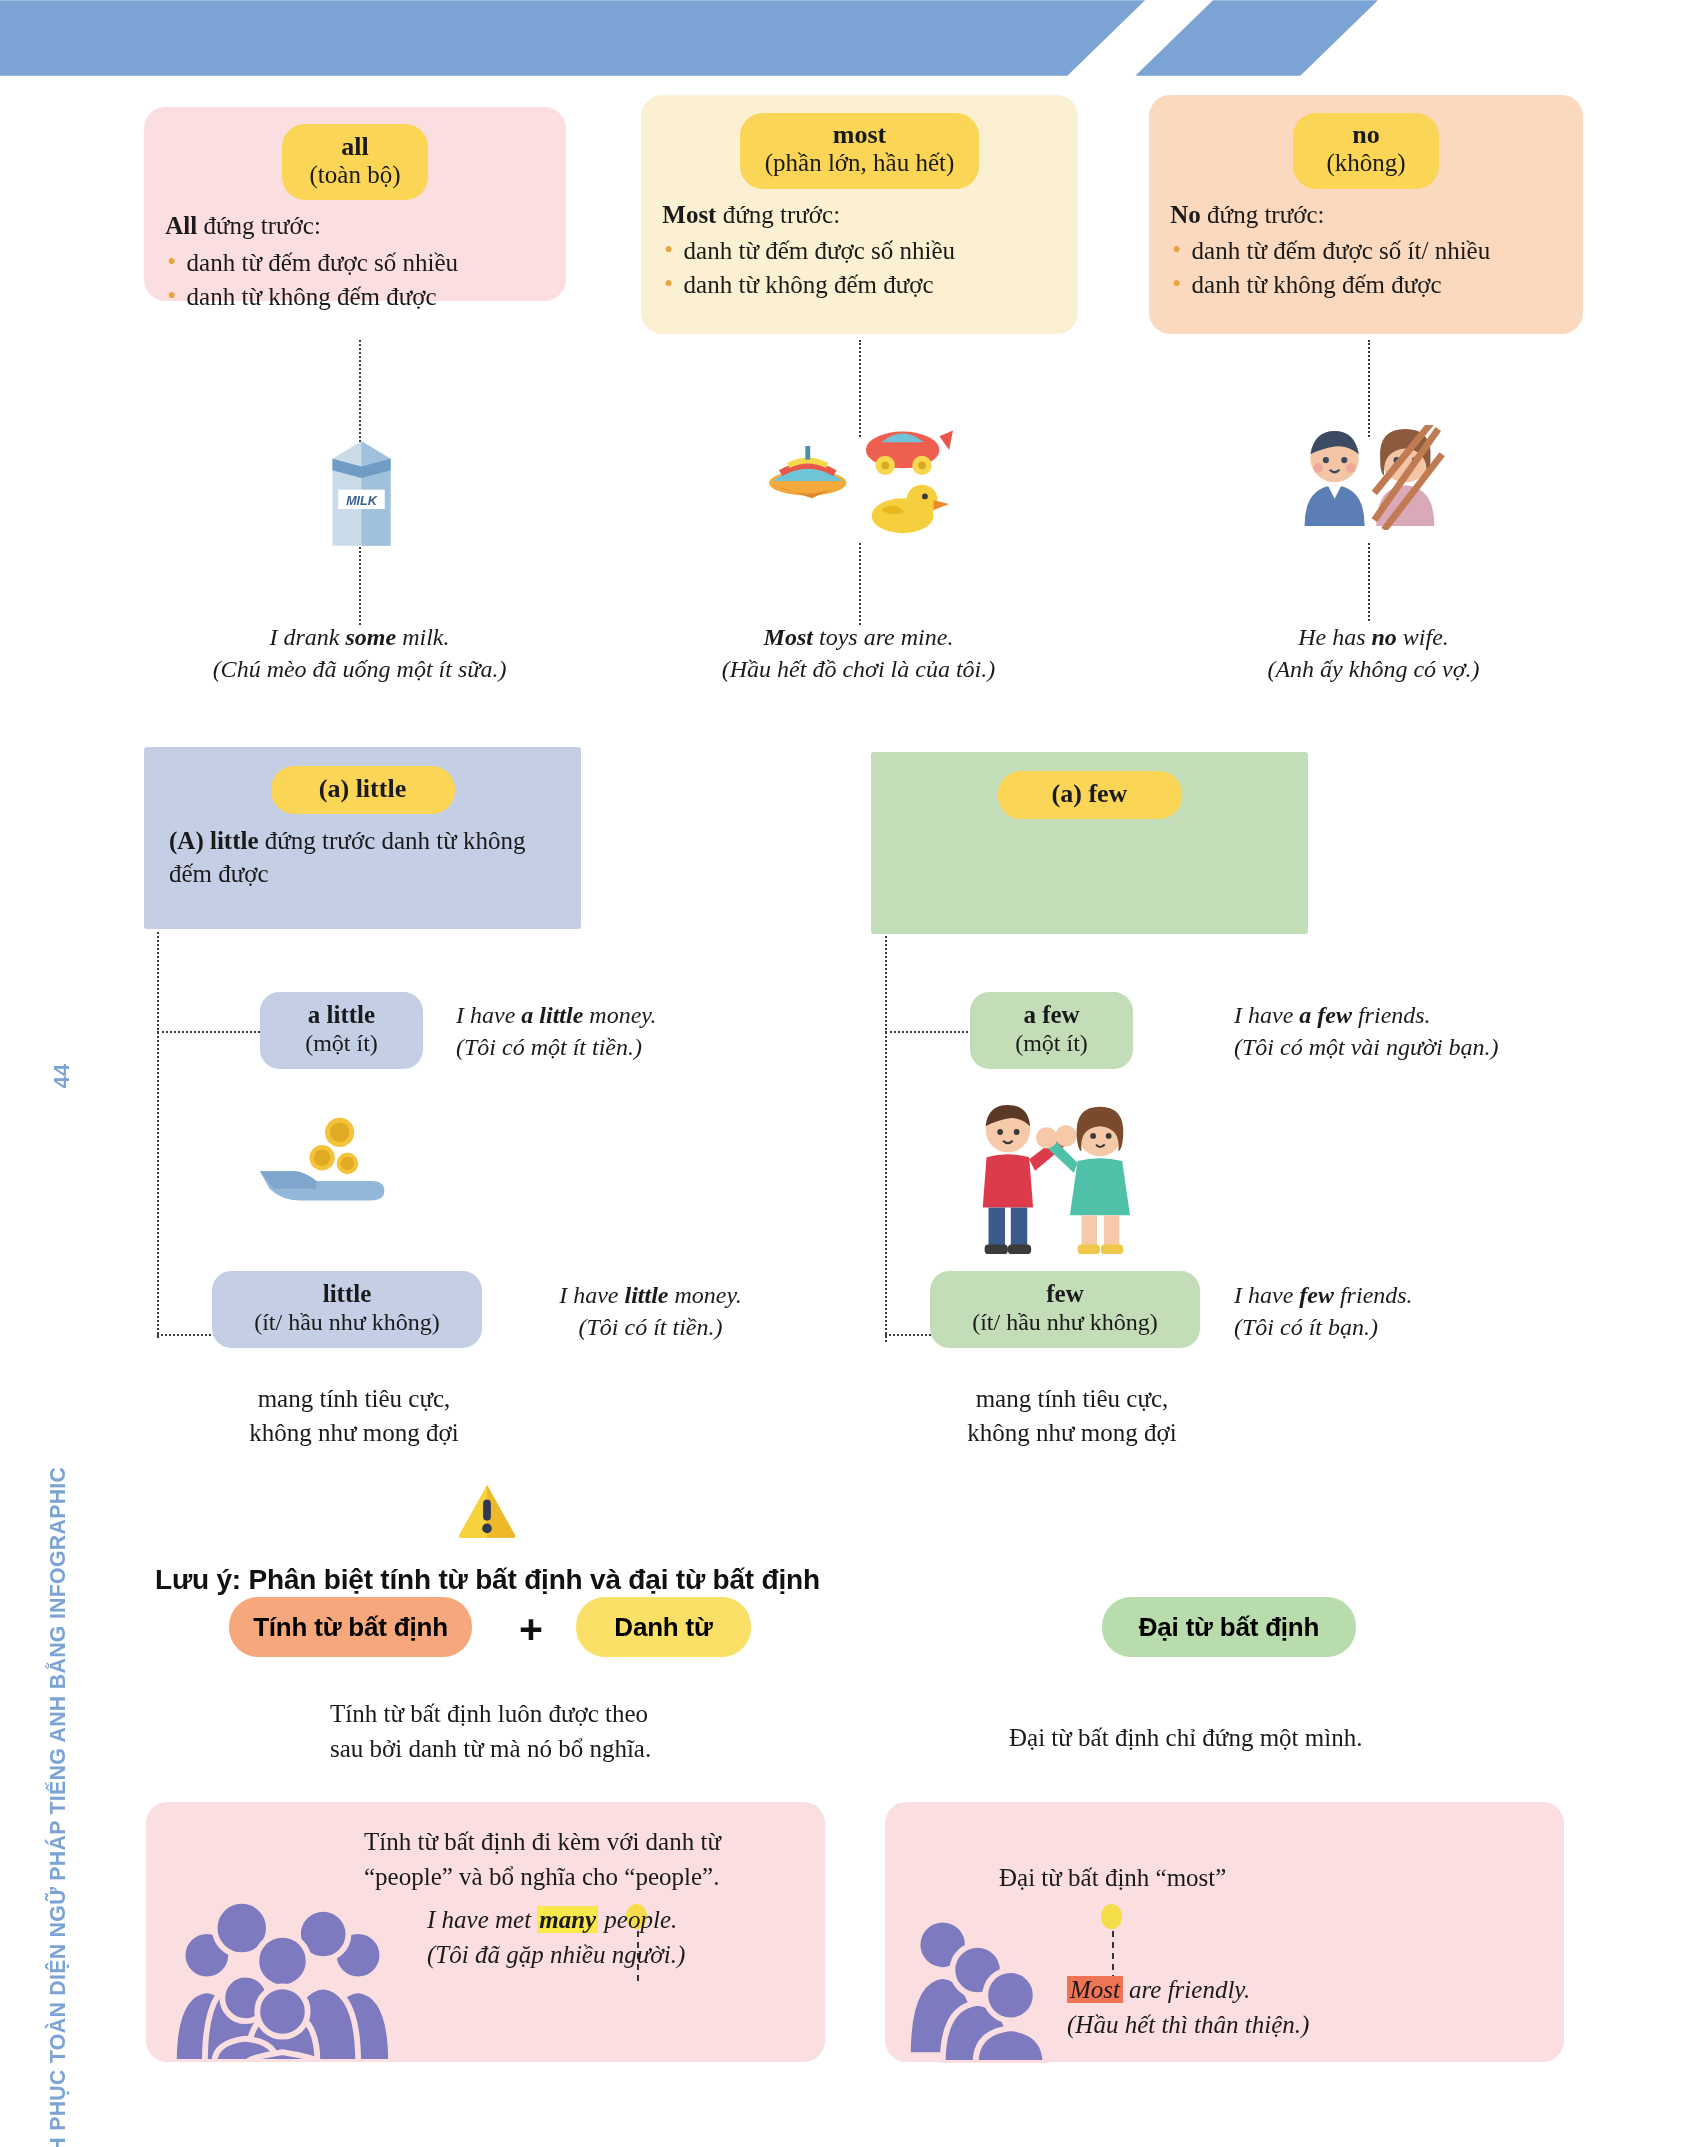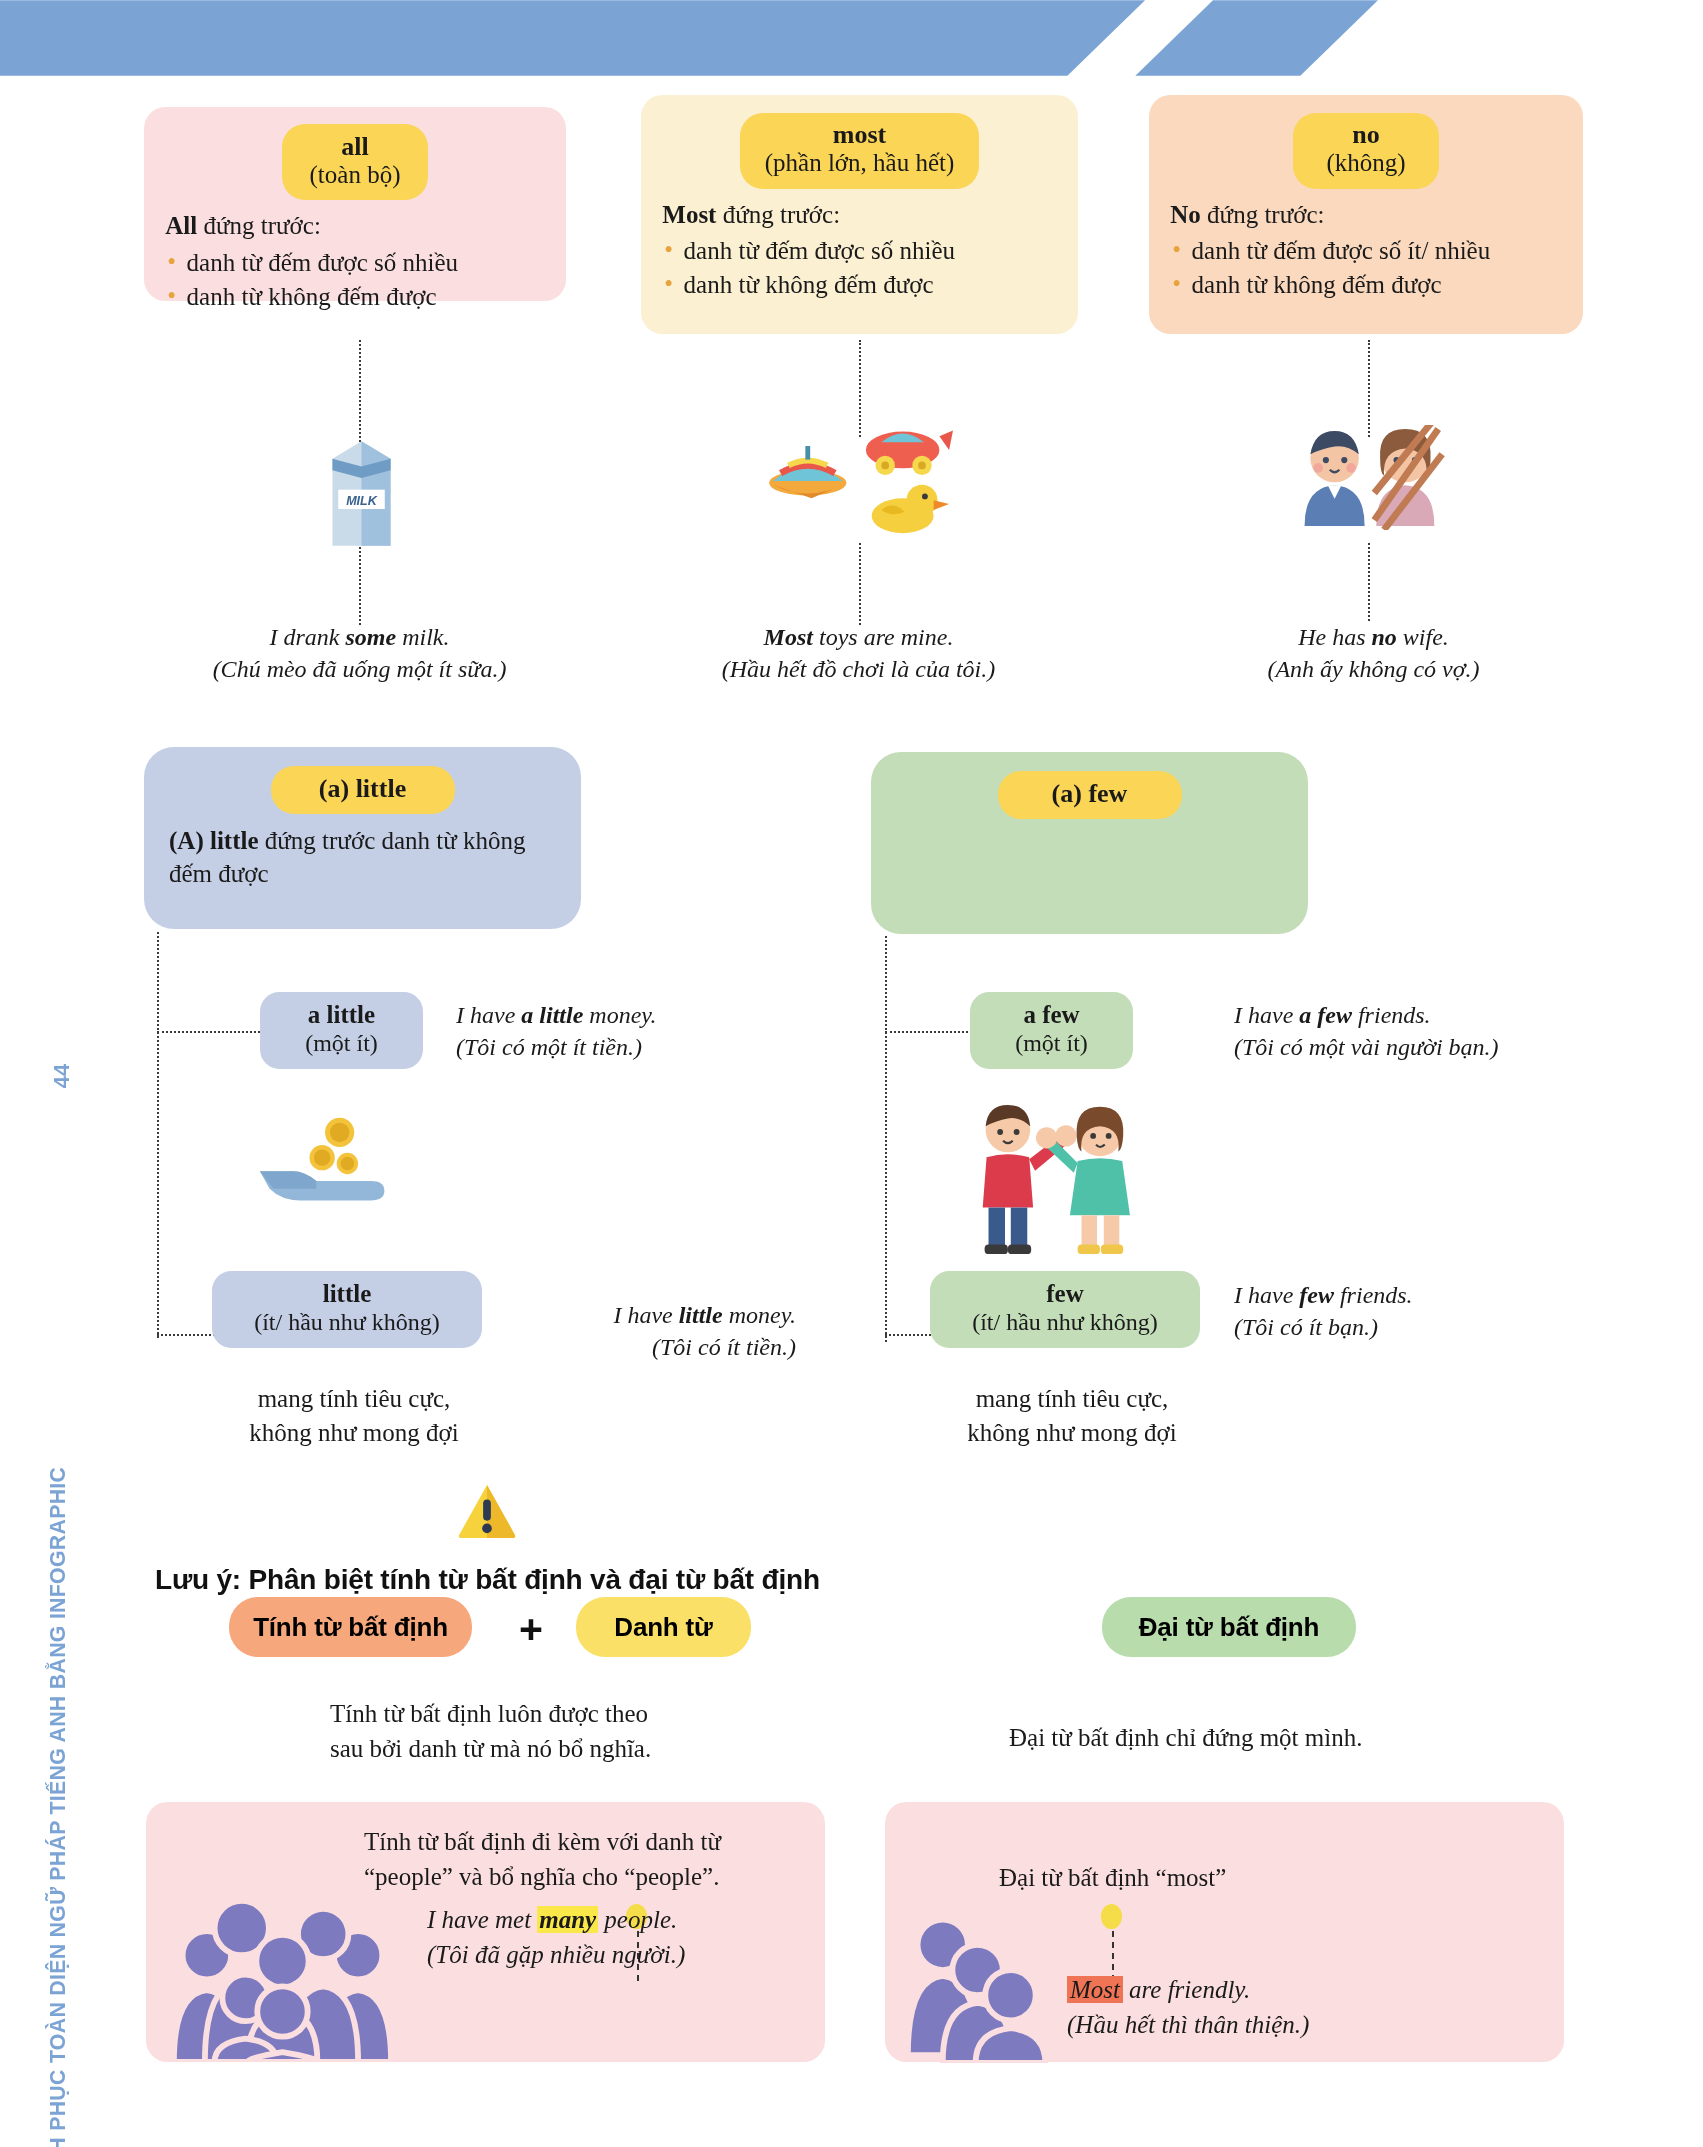--- a/index.html
+++ b/index.html
@@ -117,21 +117,21 @@
     font-style: italic;
     font-size: 24px;
     line-height: 1.34;
     text-align: center;
   }
   .sentence b { font-weight: bold; font-style: italic; }
 
   
   .mcard {
     position: absolute;
-    border-radius: 30px;
+    border-radius: 3px;
     padding: 19.4px 25px 23px 25px;
   }
   .mcard-blue  { background: #c4cfe6; left: 144px; top: 747px; width: 437px; height: 182px; }
   .mcard-green { background: #c3ddb8; left: 871px; top: 752px; width: 437px; height: 182px; }
   .mcard-body { font-size: 25px; line-height: 1.33; margin-top: 5.8px; }
   .mcard-body b { font-weight: bold; }
 
   .sub-box {
     position: absolute;
     border-radius: 19.4px;
@@ -390,21 +390,21 @@
     <circle cx="96" cy="54" r="7" fill="#e0aa22"></circle>
     <path d="M6 62 L40 62 Q52 62 64 72 L120 72 Q134 72 134 82 Q134 92 120 92 L48 92 Q28 92 16 80 Z" fill="#93b7d9"></path>
     <path d="M6 62 L40 62 Q52 62 64 72 L64 80 L20 80 Z" fill="#7fa6cc"></path>
   </svg>
 </div>
 
 <div class="sub-box sub-box-blue" style="left:212px; top:1271px; width:270px;">
   <div class="sub-title">little</div>
   <div class="sub-vn">(ít/ hầu như không)</div>
 </div>
-<div class="sentence" style="left:505px; top:1279px; width:291px; text-align:right;margin-top:20px;">
+<div class="sentence" style="left:505px; top:1279px; width:291px; text-align:center;">
   <div><span>I have </span><b>little</b><span> money.</span></div>
   <div>(Tôi có ít tiền.)</div>
 </div>
 <div class="side-note" style="left:194px; top:1382px; width:320px;">
   <div>mang tính tiêu cực,</div>
   <div>không như mong đợi</div>
 </div>
 
 <div class="mcard mcard-green">
   <div class="pill-yellow" style="min-width:184px;">

